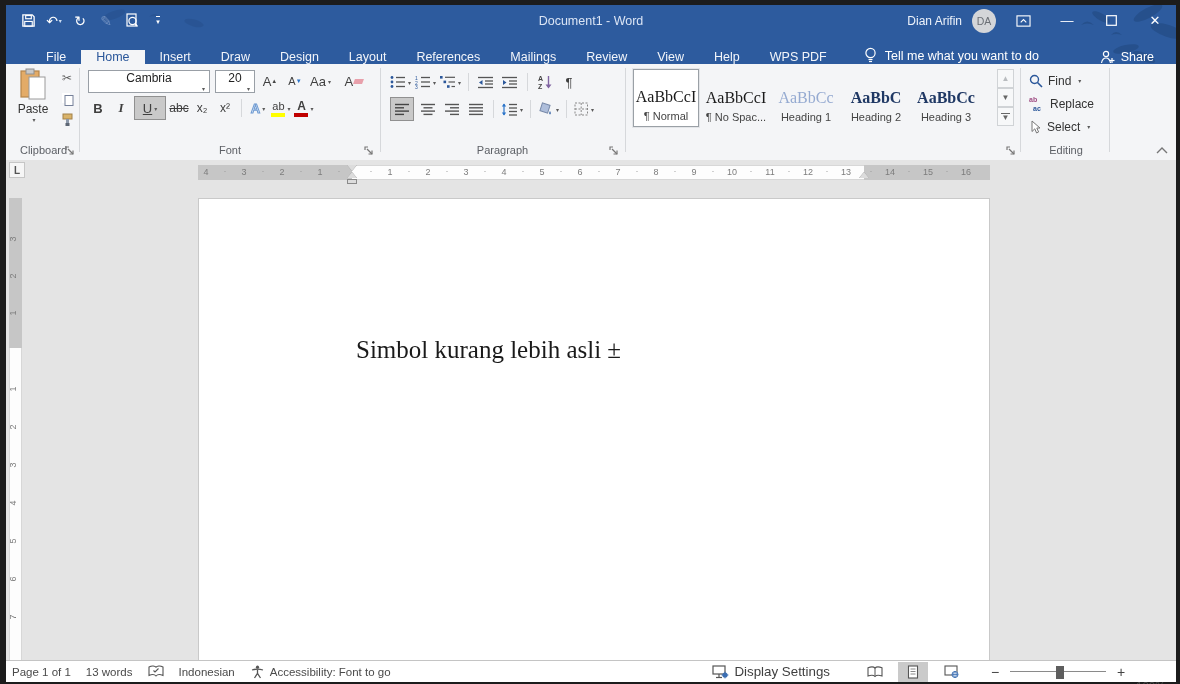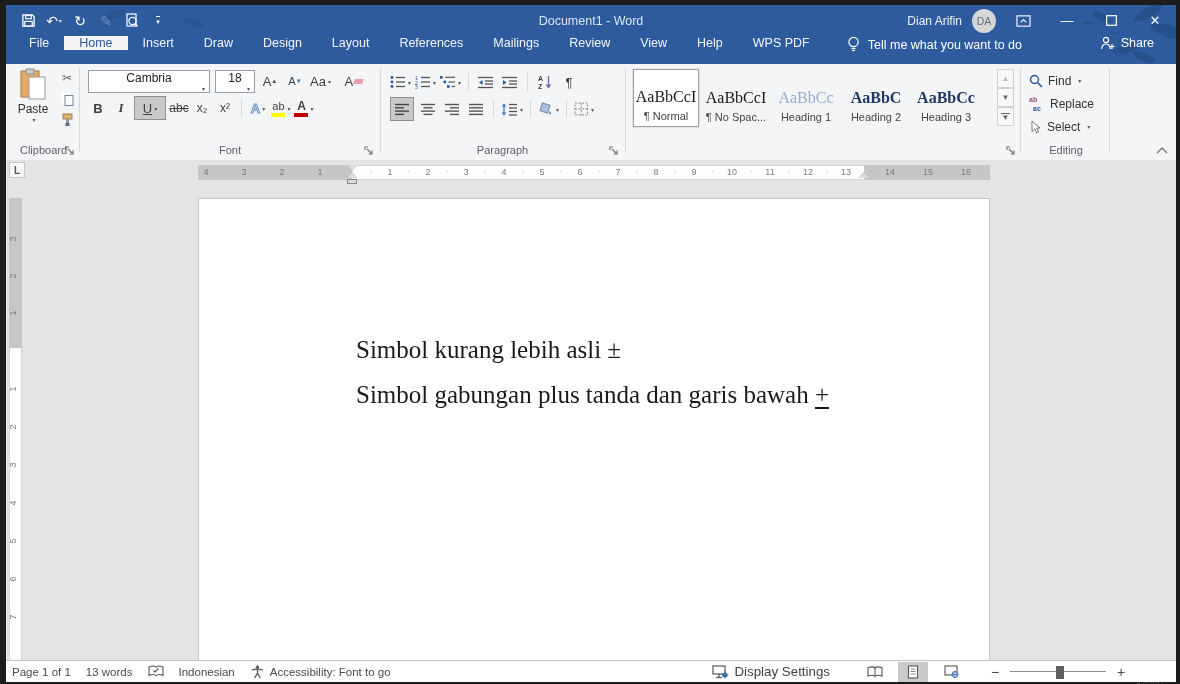--- a/index.html
+++ b/index.html
@@ -19,21 +19,21 @@
   .cust{display:inline-block;border-top:1.5px solid #fff;font-size:7px;color:#fff;line-height:7px;padding-top:1px;}
   .title{position:absolute;left:0;right:0;top:0;height:31px;display:flex;align-items:center;justify-content:center;
          color:#dbe5f5;font-size:12.5px;pointer-events:none;}
   .tb-right{position:absolute;right:4px;top:0;height:31px;display:flex;align-items:center;gap:10px;z-index:3;}
   .uname{color:#eef3fb;font-size:12px;}
   .avatar{width:24px;height:24px;border-radius:50%;background:#d4d6d9;color:#6b6f75;font-size:10.5px;
           display:flex;align-items:center;justify-content:center;}
   .wbtn{width:34px;height:28px;display:flex;align-items:center;justify-content:center;color:#fff;font-size:13px;}
 
   
-  .tabrow{position:absolute;left:0;top:31px;right:0;height:28px;display:flex;align-items:flex-start;z-index:2;}
+  .tabrow{position:absolute;left:0;top:31px;right:0;height:28px;display:flex;align-items:flex-end;z-index:2;padding-left:17px;}
   .tabs{display:flex;align-items:stretch;margin-left:8px;}
   .tab{display:flex;align-items:center;padding:0 15px;color:#f2f5fa;font-size:12.5px;}
   .tab.active{background:#f4f5f7;color:#2b579a;}
   .tellme{display:flex;align-items:center;gap:8px;color:#fff;font-size:12.5px;margin-left:22px;}
   .share{display:flex;align-items:center;gap:6px;color:#fff;font-size:12.5px;margin-left:auto;margin-right:22px;}
 
   
   .ribbon{position:absolute;left:0;top:59px;right:0;height:96px;background:#f4f5f7;border-bottom:1px solid #cdd0d4;}
   .group{position:absolute;top:0;height:95px;}
   .glabel{position:absolute;left:0;right:0;bottom:3px;text-align:center;font-size:11px;color:#5d6066;}
@@ -280,21 +280,21 @@
     </div>
     <div class="vsep" style="left:73px"></div>
 
     <div class="group g-font">
       <div class="f-row1">
         <div class="combo" style="width:112px">
           <span>Cambria</span>
             <span class="dd">▾</span>
         </div>
         <div class="combo" style="width:30px">
-          <span>18</span>
+          <span>20</span>
             <span class="dd">▾</span>
         </div>
         <button class="ibtn">
             <span>A</span>
             <span style="font-size:6px;color:#444;vertical-align:top">▲</span>
           </button>
         <button class="ibtn">
             <span style="font-size:11px">A</span>
             <span style="font-size:6px;color:#2b74c9;vertical-align:top">▼</span>
           </button>
@@ -646,21 +646,20 @@
         <span class="vnum" style="top: 196px;">1</span>
         <span class="vnum" style="top: 234px;">2</span>
         <span class="vnum" style="top: 272px;">3</span>
         <span class="vnum" style="top: 310px;">4</span>
         <span class="vnum" style="top: 348px;">5</span>
         <span class="vnum" style="top: 386px;">6</span>
         <span class="vnum" style="top: 424px;">7</span>
       </div>
     <div class="page">
       <p class="docline l1"><span>Simbol kurang lebih asli ±</span></p>
-      <p class="docline l2"><span>Simbol gabungan plus tanda dan garis bawah </span><span class="ul">+</span></p>
     </div>
   </div>
 
   <div class="statusbar">
     <div class="sb-left">
       <span>Page 1 of 1</span>
       <span>13 words</span>
       <button class="sbi">
         <svg width="16" height="13" viewBox="0 0 16 13">
           <path d="M1,2 C4,0.5 7,1.2 8,2.2 C9,1.2 12,0.5 15,2 L15,10.5 C12,9.2 9,9.8 8,11 C7,9.8 4,9.2 1,10.5 Z" fill="none" stroke="#555" stroke-width="1.1"></path>

